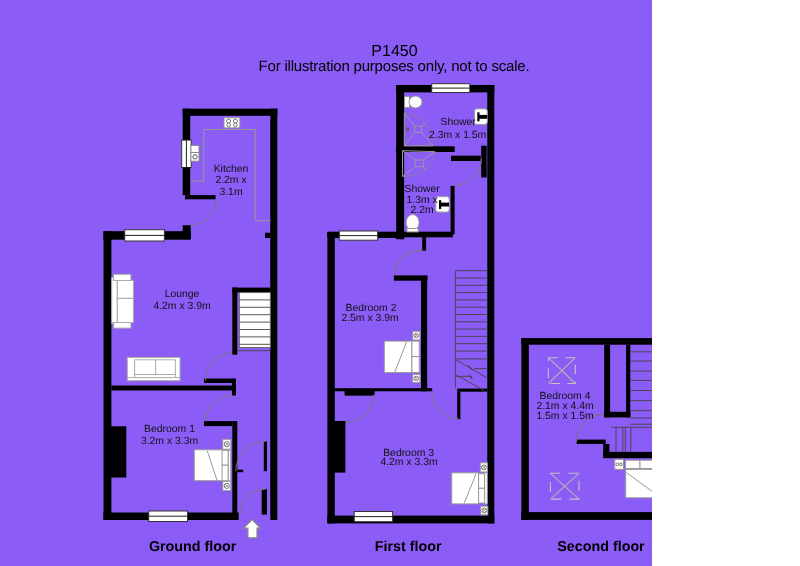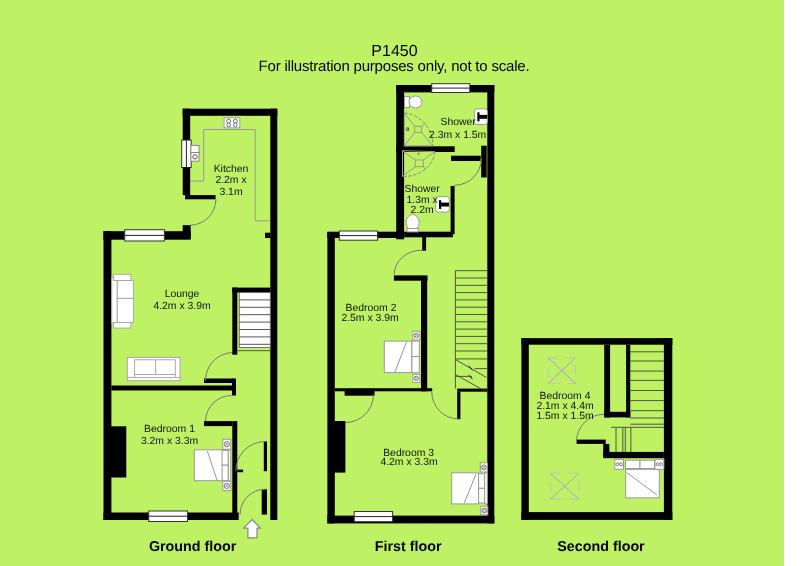--- a/index.html
+++ b/index.html
@@ -1,16 +1,16 @@
 <!DOCTYPE html>
 <html><head>
 <meta charset="utf-8">
 <style>
 html,body{margin:0;padding:0;background:#ffffff;}
-#page{width:784px;height:566px;position:relative;background:#bef264;overflow:hidden;}
+#page{width:652px;height:566px;position:relative;background:#8b5cf6;overflow:hidden;}
 svg{position:absolute;top:0;left:0;}
 text{font-family:"Liberation Sans",sans-serif;fill:#111;}
 .lbl{font-size:10.4px;}
 .ttl{font-size:14.3px;font-weight:bold;fill:#000;}
 .hdr{font-size:16px;fill:#000;}
 .hdr2{font-size:15px;fill:#000;letter-spacing:-0.2px;}
 </style>
 </head>
 <body>
 <div id="page">

